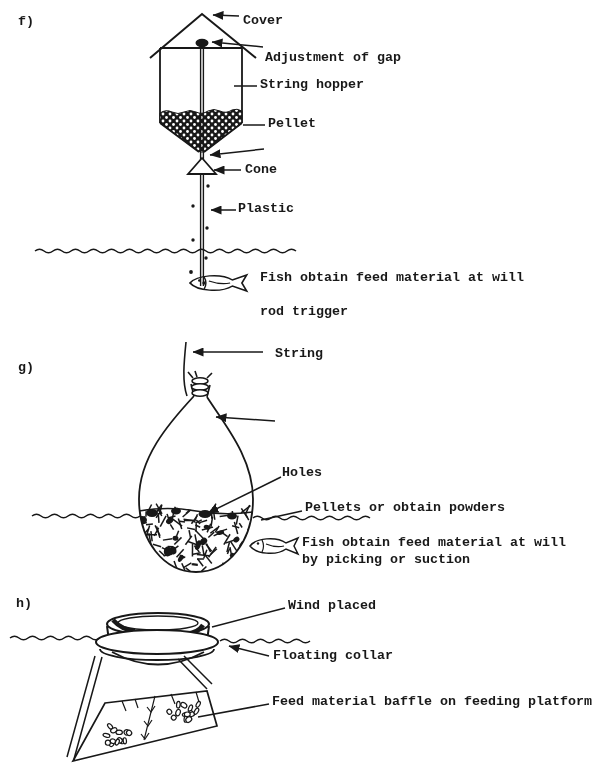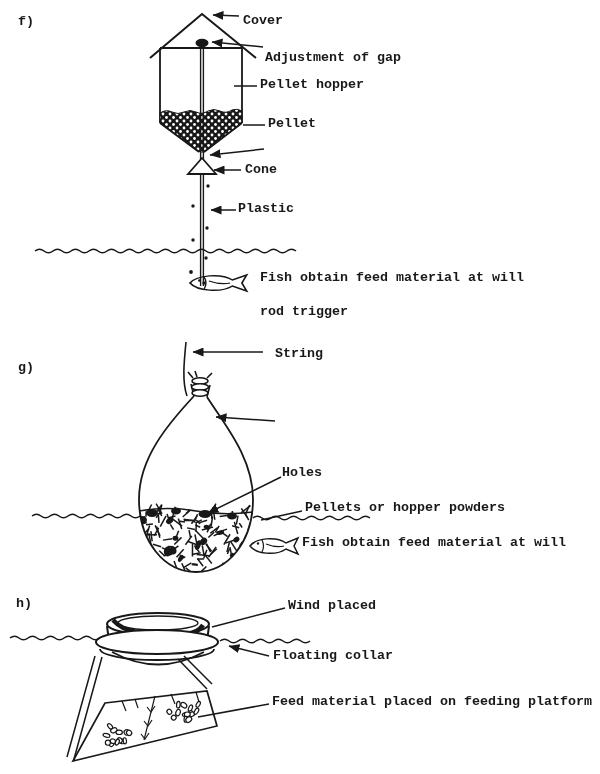--- a/index.html
+++ b/index.html
@@ -292,31 +292,32 @@
       <path d="M 285,608 L 212,627"></path>
       <path d="M 269,656 L 229,646" marker-end="url(#ah)"></path>
       <path d="M 269,704 L 198,717"></path>
     </g>
   </g>
 </svg>
 
 <span class="lbl" style="left:18px;top:15px">f)</span>
 <span class="lbl" style="left:243px;top:14px">Cover</span>
 <span class="lbl" style="left:265px;top:51px">Adjustment of gap</span>
-<span class="lbl" style="left:260px;top:78px">Pellet hopper</span>
+<span class="lbl" style="left:260px;top:78px">String hopper</span>
 <span class="lbl" style="left:268px;top:117px">Pellet</span>
 <span class="lbl" style="left:245px;top:163px">Cone</span>
 <span class="lbl" style="left:238px;top:202px">Plastic</span>
 <span class="lbl" style="left:260px;top:271px">Fish obtain feed material at will</span>
 <span class="lbl" style="left:260px;top:305px">rod trigger</span>
 
 <span class="lbl" style="left:18px;top:361px">g)</span>
 <span class="lbl" style="left:275px;top:347px">String</span>
 <span class="lbl" style="left:282px;top:466px">Holes</span>
-<span class="lbl" style="left:305px;top:501px">Pellets or hopper powders</span>
+<span class="lbl" style="left:305px;top:501px">Pellets or obtain powders</span>
 <span class="lbl" style="left:302px;top:536px">Fish obtain feed material at will</span>
+<span class="lbl" style="left:302px;top:553px">by picking or suction</span>
 
 <span class="lbl" style="left:16px;top:597px">h)</span>
 <span class="lbl" style="left:288px;top:599px">Wind placed</span>
 <span class="lbl" style="left:273px;top:649px">Floating collar</span>
-<span class="lbl" style="left:272px;top:695px">Feed material placed on feeding platform</span>
+<span class="lbl" style="left:272px;top:695px">Feed material baffle on feeding platform</span>
 
 </div>
 
 </body></html>

